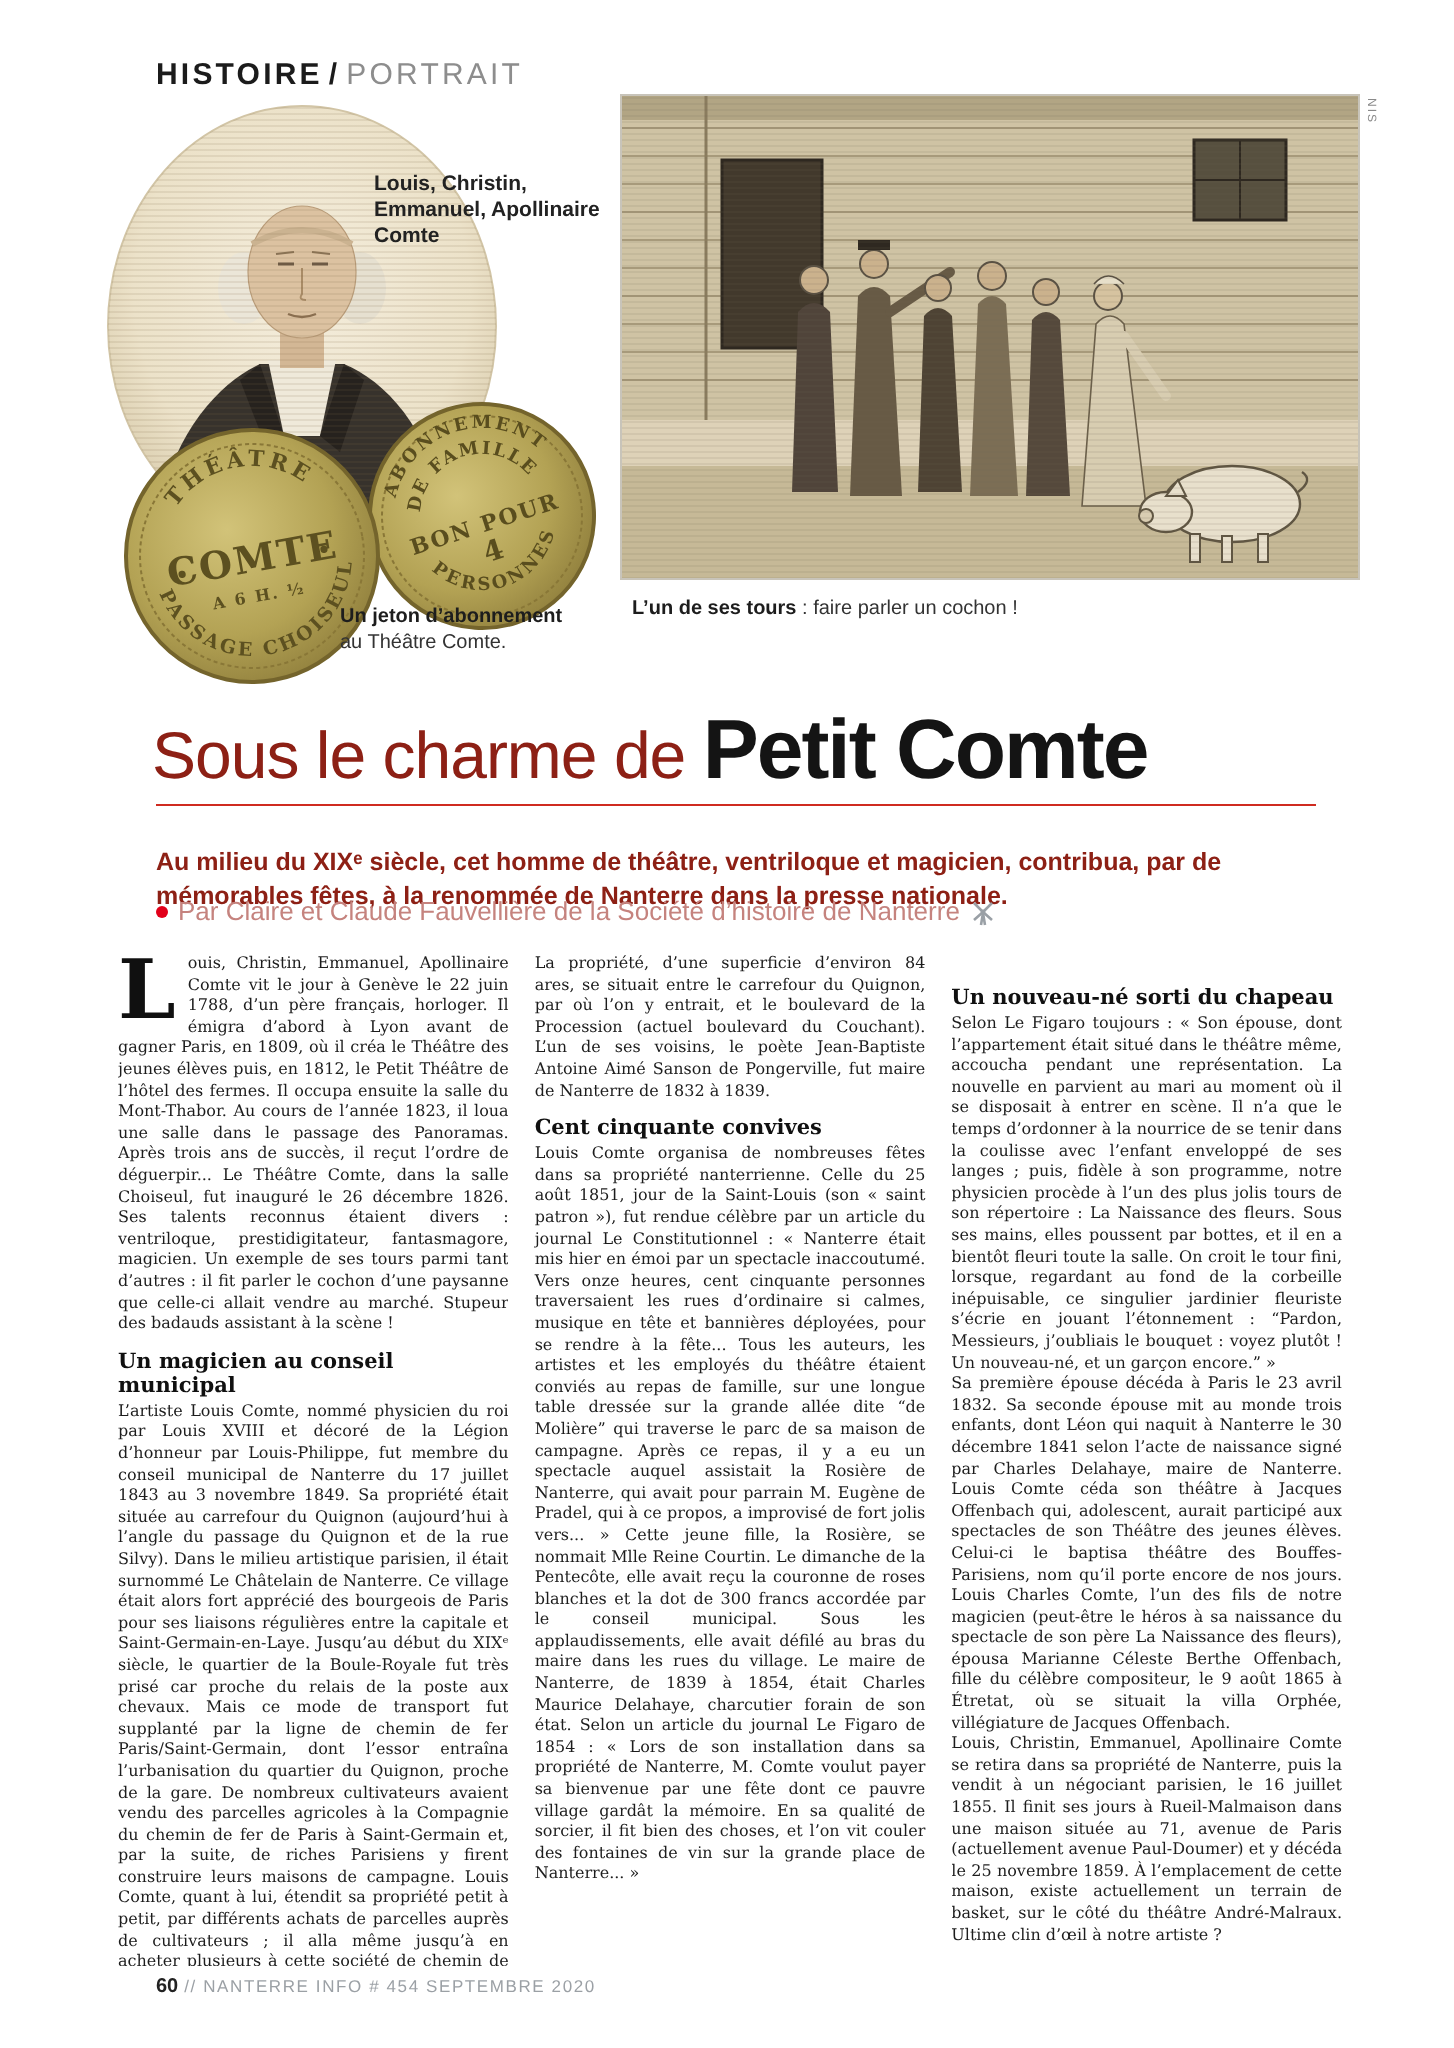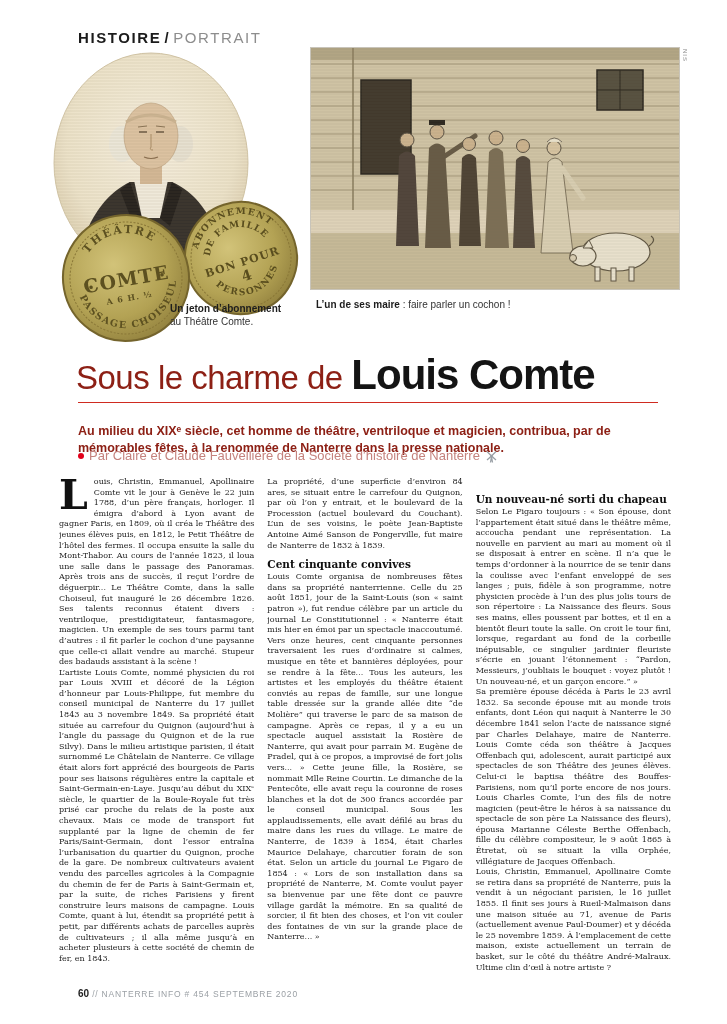--- a/index.html
+++ b/index.html
@@ -101,20 +101,21 @@
         <line x1="89" y1="82" x2="97" y2="82" stroke="#6b5844" stroke-width="1.4"></line>
         <line x1="106" y1="82" x2="114" y2="82" stroke="#6b5844" stroke-width="1.4"></line>
         <line x1="88" y1="77" x2="97" y2="76" stroke="#8a7355" stroke-width="1"></line>
         <line x1="106" y1="76" x2="115" y2="77" stroke="#8a7355" stroke-width="1"></line>
         <path d="M 101 84 L 101 97 Q 99 100 103 100" fill="none" stroke="#a98c67" stroke-width="1"></path>
         <path d="M 94 107 Q 101 110 108 107" fill="none" stroke="#8a6f50" stroke-width="1.2"></path>
         <rect x="4" y="3" width="194" height="225" fill="url(#engrave)"></rect>
       </g>
     </svg>
   </div>
+  <div class="portrait-caption">Louis, Christin, Emmanuel, Apollinaire Comte</div>
 
   <div class="coins-fig">
     <svg width="286" height="170" viewBox="0 0 286 170">
       <defs>
         <radialGradient id="coinG" cx="42%" cy="38%" r="70%">
           <stop offset="0%" stop-color="#d2c379"></stop>
           <stop offset="60%" stop-color="#b3a254"></stop>
           <stop offset="100%" stop-color="#8c7b3a"></stop>
         </radialGradient>
         <path id="lcTop" d="M 37 92 A 45 45 0 0 1 127 92" fill="none"></path>
@@ -215,44 +216,45 @@
         <rect x="284" y="219" width="5" height="14" fill="#e8e0cc" stroke="#5f5542" stroke-width="1"></rect>
         <rect x="300" y="220" width="5" height="13" fill="#e8e0cc" stroke="#5f5542" stroke-width="1"></rect>
         <rect x="318" y="219" width="5" height="14" fill="#e8e0cc" stroke="#5f5542" stroke-width="1"></rect>
         <path d="M 338 198 q 8 -6 2 -10" fill="none" stroke="#5f5542" stroke-width="1.2"></path>
       </g>
       <rect x="0" y="0" width="368" height="241" fill="url(#hatch)"></rect>
     </svg>
   </div>
   <div class="illu-credit">NIS</div>
   <div class="illu-caption">
-    <span class="b">L’un de ses maire</span><span> : faire parler un cochon !</span>
+    <span class="b">L’un de ses tours</span><span> : faire parler un cochon !</span>
   </div>
 
   <h1 class="headline" style="margin:0">
-    <span class="lead">Sous le charme de </span><span class="name">Louis Comte</span>
+    <span class="lead">Sous le charme de </span><span class="name">Petit Comte</span>
   </h1>
 
   <p class="standfirst" style="margin:0">Au milieu du XIXᵉ siècle, cet homme de théâtre, ventriloque et magicien, contribua, par de mémorables fêtes, à la renommée de Nanterre dans la presse nationale.</p>
 
   <div class="byline">
     <span class="byline-dot"></span>
     <span>Par Claire et Claude Fauvellière de la Société d’histoire de Nanterre</span>
     <svg class="windmill" width="13" height="14" viewBox="0 0 13 14">
       <g stroke="#9aa0a6" stroke-width="1.3" fill="none">
         <path d="M 6.5 7 L 2 2.5 M 6.5 7 L 11 2.5 M 6.5 7 L 2 11 M 6.5 7 L 11 11"></path>
         <path d="M 5.5 13.5 L 6.5 7.5 L 7.5 13.5"></path>
       </g>
       <circle cx="6.5" cy="7" r="1.2" fill="#9aa0a6"></circle>
     </svg>
   </div>
 
   <div class="columns">
     <div class="col">
         <p class="body-para"><span class="dropcap">L</span>ouis, Christin, Emmanuel, Apollinaire Comte vit le jour à Genève le 22 juin 1788, d’un père français, horloger. Il émigra d’abord à Lyon avant de gagner Paris, en 1809, où il créa le Théâtre des jeunes élèves puis, en 1812, le Petit Théâtre de l’hôtel des fermes. Il occupa ensuite la salle du Mont-Thabor. Au cours de l’année 1823, il loua une salle dans le passage des Panoramas. Après trois ans de succès, il reçut l’ordre de déguerpir... Le Théâtre Comte, dans la salle Choiseul, fut inauguré le 26 décembre 1826. Ses talents reconnus étaient divers : ventriloque, prestidigitateur, fantasmagore, magicien. Un exemple de ses tours parmi tant d’autres : il fit parler le cochon d’une paysanne que celle-ci allait vendre au marché. Stupeur des badauds assistant à la scène !</p>
+        <h3 class="subhead">Un magicien au conseil municipal</h3>
         <p class="body-para">L’artiste Louis Comte, nommé physicien du roi par Louis XVIII et décoré de la Légion d’honneur par Louis-Philippe, fut membre du conseil municipal de Nanterre du 17 juillet 1843 au 3 novembre 1849. Sa propriété était située au carrefour du Quignon (aujourd’hui à l’angle du passage du Quignon et de la rue Silvy). Dans le milieu artistique parisien, il était surnommé Le Châtelain de Nanterre. Ce village était alors fort apprécié des bourgeois de Paris pour ses liaisons régulières entre la capitale et Saint-Germain-en-Laye. Jusqu’au début du XIXᵉ siècle, le quartier de la Boule-Royale fut très prisé car proche du relais de la poste aux chevaux. Mais ce mode de transport fut supplanté par la ligne de chemin de fer Paris/Saint-Germain, dont l’essor entraîna l’urbanisation du quartier du Quignon, proche de la gare. De nombreux cultivateurs avaient vendu des parcelles agricoles à la Compagnie du chemin de fer de Paris à Saint-Germain et, par la suite, de riches Parisiens y firent construire leurs maisons de campagne. Louis Comte, quant à lui, étendit sa propriété petit à petit, par différents achats de parcelles auprès de cultivateurs ; il alla même jusqu’à en acheter plusieurs à cette société de chemin de fer, en 1843.</p>
       </div>
     <div class="col">
         <p class="body-para">La propriété, d’une superficie d’environ 84 ares, se situait entre le carrefour du Quignon, par où l’on y entrait, et le boulevard de la Procession (actuel boulevard du Couchant). L’un de ses voisins, le poète Jean-Baptiste Antoine Aimé Sanson de Pongerville, fut maire de Nanterre de 1832 à 1839.</p>
         <h3 class="subhead">Cent cinquante convives</h3>
         <p class="body-para">Louis Comte organisa de nombreuses fêtes dans sa propriété nanterrienne. Celle du 25 août 1851, jour de la Saint-Louis (son « saint patron »), fut rendue célèbre par un article du journal Le Constitutionnel : « Nanterre était mis hier en émoi par un spectacle inaccoutumé. Vers onze heures, cent cinquante personnes traversaient les rues d’ordinaire si calmes, musique en tête et bannières déployées, pour se rendre à la fête... Tous les auteurs, les artistes et les employés du théâtre étaient conviés au repas de famille, sur une longue table dressée sur la grande allée dite “de Molière” qui traverse le parc de sa maison de campagne. Après ce repas, il y a eu un spectacle auquel assistait la Rosière de Nanterre, qui avait pour parrain M. Eugène de Pradel, qui à ce propos, a improvisé de fort jolis vers... » Cette jeune fille, la Rosière, se nommait Mlle Reine Courtin. Le dimanche de la Pentecôte, elle avait reçu la couronne de roses blanches et la dot de 300 francs accordée par le conseil municipal. Sous les applaudissements, elle avait défilé au bras du maire dans les rues du village. Le maire de Nanterre, de 1839 à 1854, était Charles Maurice Delahaye, charcutier forain de son état. Selon un article du journal Le Figaro de 1854 : « Lors de son installation dans sa propriété de Nanterre, M. Comte voulut payer sa bienvenue par une fête dont ce pauvre village gardât la mémoire. En sa qualité de sorcier, il fit bien des choses, et l’on vit couler des fontaines de vin sur la grande place de Nanterre... »</p>
       </div>
     <div class="col">
         <h3 class="subhead">Un nouveau-né sorti du chapeau</h3>
         <p class="body-para">Selon Le Figaro toujours : « Son épouse, dont l’appartement était situé dans le théâtre même, accoucha pendant une représentation. La nouvelle en parvient au mari au moment où il se disposait à entrer en scène. Il n’a que le temps d’ordonner à la nourrice de se tenir dans la coulisse avec l’enfant enveloppé de ses langes ; puis, fidèle à son programme, notre physicien procède à l’un des plus jolis tours de son répertoire : La Naissance des fleurs. Sous ses mains, elles poussent par bottes, et il en a bientôt fleuri toute la salle. On croit le tour fini, lorsque, regardant au fond de la corbeille inépuisable, ce singulier jardinier fleuriste s’écrie en jouant l’étonnement : “Pardon, Messieurs, j’oubliais le bouquet : voyez plutôt ! Un nouveau-né, et un garçon encore.” »</p>

